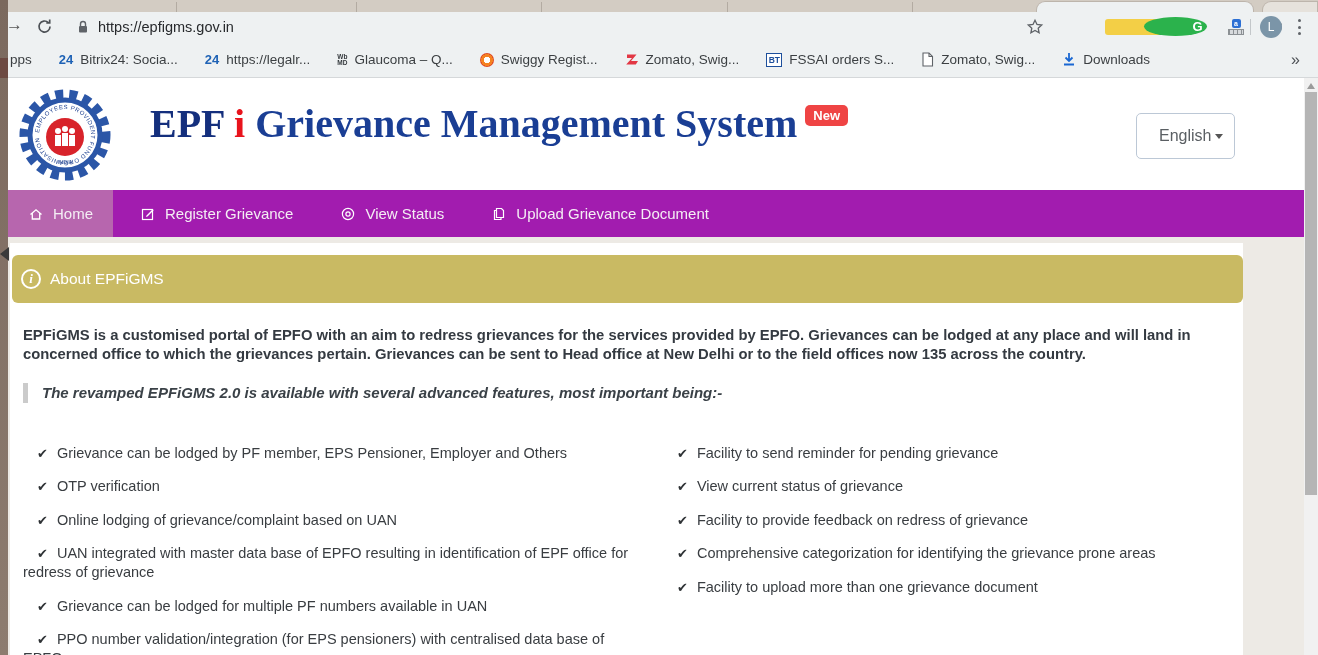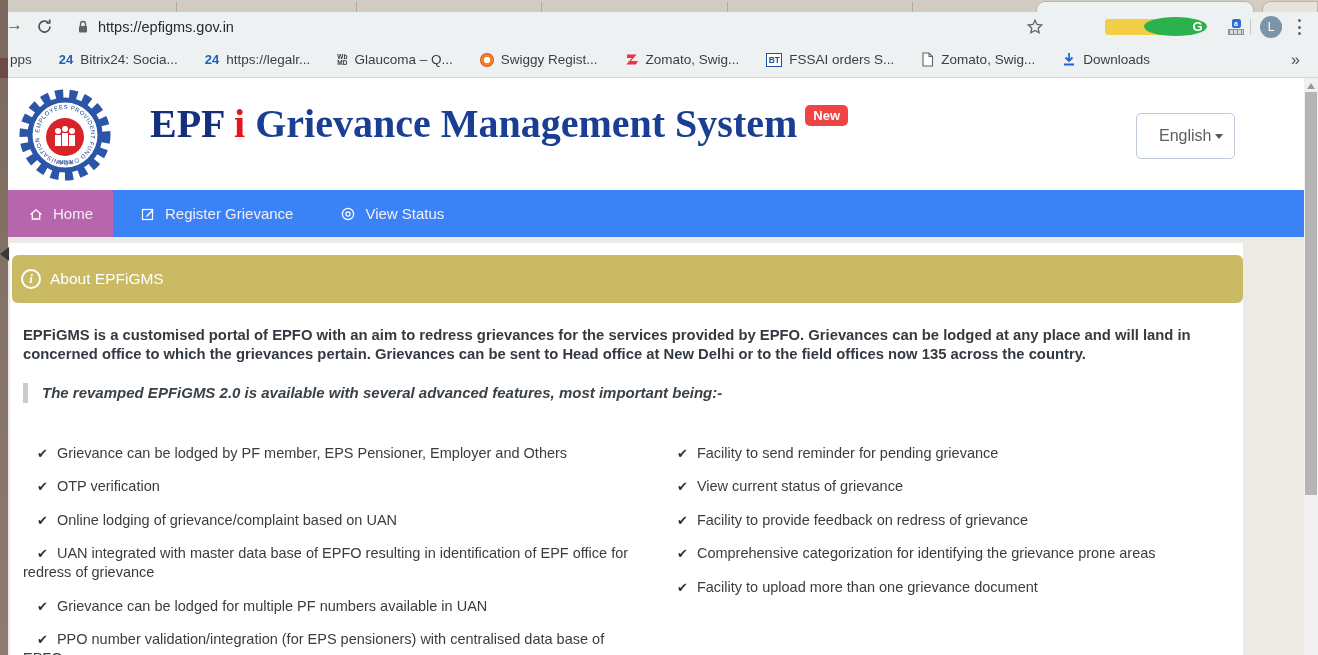--- a/index.html
+++ b/index.html
@@ -61,21 +61,21 @@
   .newbadge{display:inline-block;transform:translateY(-17px);background:#ef4444;color:#fff;
             font-family:"Liberation Sans",sans-serif;font-weight:bold;font-size:13px;line-height:13px;
             padding:4px 8px;border-radius:5px;margin-left:8px;}
   .langsel{position:absolute;left:1136px;top:35px;width:99px;height:46px;border:1px solid #bcc8d6;border-radius:5px;
            background:#fff;box-sizing:border-box;font-size:16px;color:#5a5f63;text-decoration:underline;}
   .langsel .val{position:absolute;left:22px;top:0;line-height:44px;}
   .langsel .caret{position:absolute;right:11px;top:20px;width:0;height:0;
                   border-left:4px solid transparent;border-right:4px solid transparent;border-top:5px solid #555;}
 
   
-  .mainnav{position:absolute;left:0;top:112px;width:100%;height:47px;background:#3b82f6;
+  .mainnav{position:absolute;left:0;top:112px;width:100%;height:47px;background:#a21caf;
            display:flex;align-items:stretch;padding-left:8px;box-sizing:border-box;}
   .navitem{display:flex;align-items:center;gap:9px;padding:0 20px;margin-right:7px;
            font-size:15px;color:#f4eef4;white-space:nowrap;}
   .navitem.active{background:#b766ae;}
   .navitem svg{display:block;}
 
   
   .contentbg{position:absolute;left:0;top:159px;width:100%;height:418px;background:#edeae5;}
   .card{position:absolute;left:10px;top:6px;width:1233px;height:412px;background:#fff;overflow:hidden;}
   .banner{margin:12px 0 0 2px;width:1231px;height:48px;background:#c9ba63;border-radius:6px;box-sizing:border-box;
@@ -260,20 +260,27 @@
         </svg>
         <span>Register Grievance</span>
       </div>
       <div class="navitem">
         <svg width="16" height="16" viewBox="0 0 16 16">
           <circle cx="8" cy="8" r="5.6" fill="none" stroke="#fff" stroke-width="1.2"></circle>
           <circle cx="8" cy="8" r="2.1" fill="none" stroke="#fff" stroke-width="1.2"></circle>
         </svg>
         <span>View Status</span>
       </div>
+      <div class="navitem">
+        <svg width="16" height="16" viewBox="0 0 16 16">
+          <path d="M5.5 2.5h5l2 2v7h-7z" fill="none" stroke="#fff" stroke-width="1.2"></path>
+          <path d="M5.5 4.5h-2v9h6.5v-2" fill="none" stroke="#fff" stroke-width="1.2"></path>
+        </svg>
+        <span>Upload Grievance Document</span>
+      </div>
     </div>
 
     <div class="contentbg">
       <div class="card">
         <div class="banner">
           <span class="infoicon">i</span>
           <span>About EPFiGMS</span>
         </div>
 
         <p class="para">EPFiGMS is a customised portal of EPFO with an aim to redress grievances for the services provided by EPFO. Grievances can be lodged at any place and will land in concerned office to which the grievances pertain. Grievances can be sent to Head office at New Delhi or to the field offices now 135 across the country.</p>

